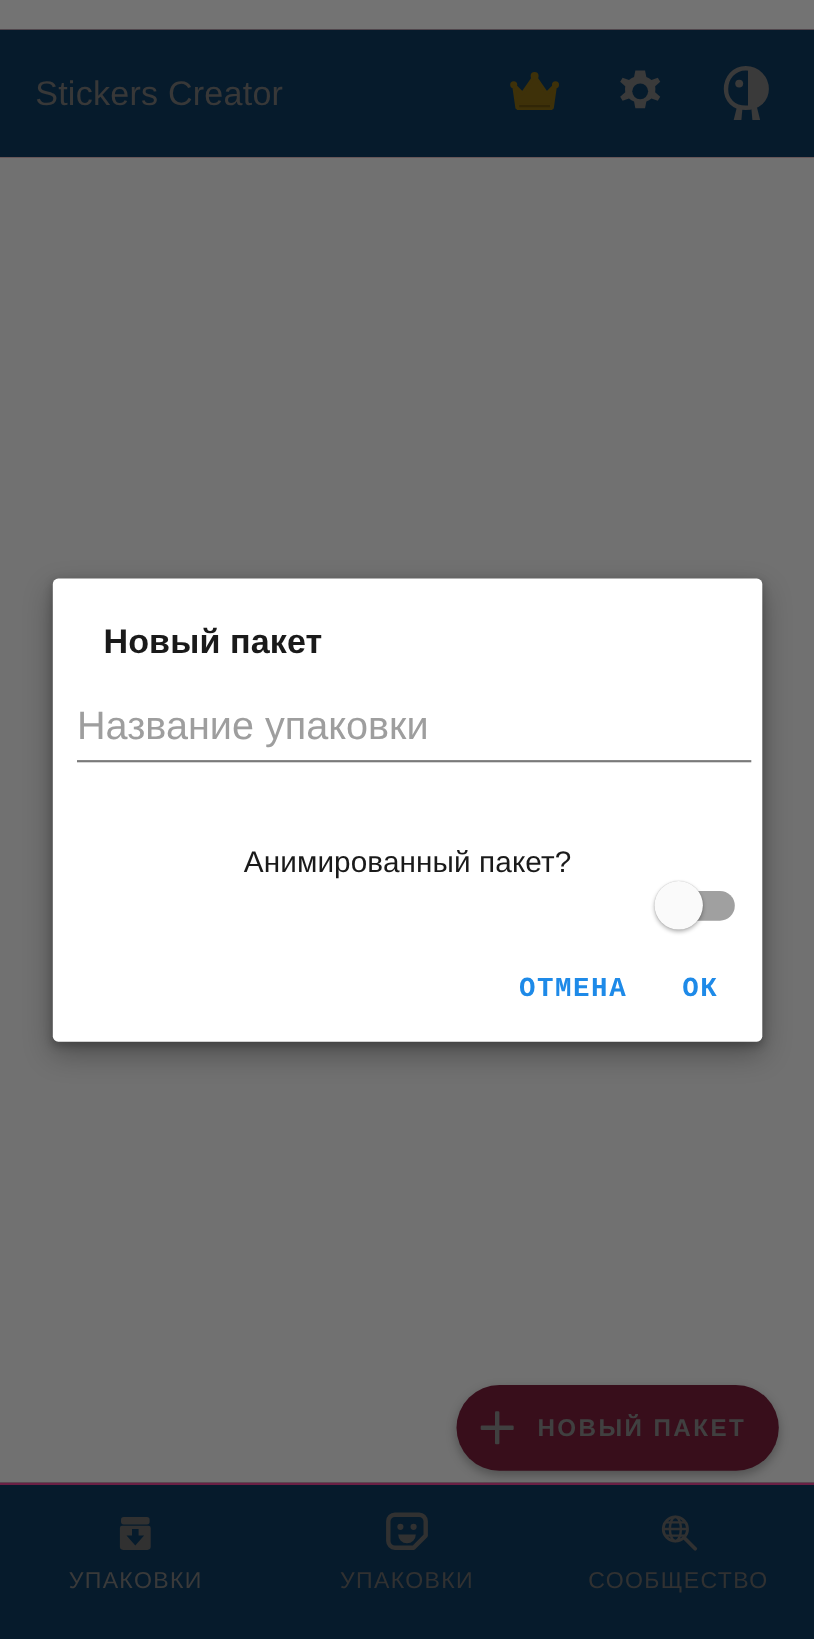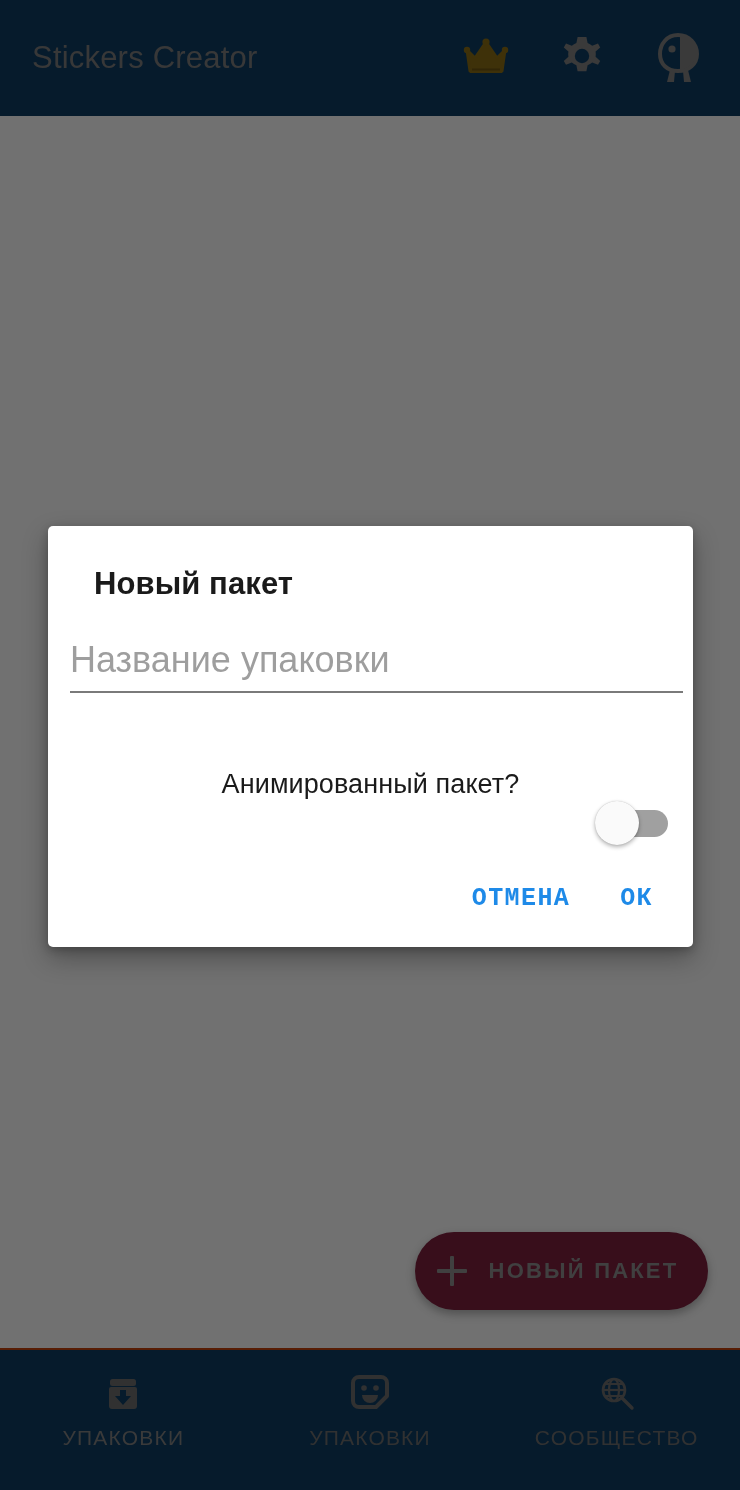--- a/index.html
+++ b/index.html
@@ -18,20 +18,21 @@
     height: 1490px;
     overflow: hidden;
     background: #ffffff;
   }
 
   
   .screen {
     position: absolute;
     inset: 0;
     background: #ef4444;
+    margin-top: 27px;
   }
 
   .topbar {
     position: absolute;
     left: 0;
     top: 0;
     width: 740px;
     height: 116px;
     background: #0e3d63;
     display: flex;
@@ -117,21 +118,21 @@
   
   .bottomnav {
     position: absolute;
     left: 0;
     bottom: 0;
     width: 740px;
     height: 142px;
     background: #0e3d63;
     display: flex;
     align-items: flex-start;
-    border-top: 2px solid #c2410c;
+    border-top: 2px solid #ec4899;
     box-sizing: border-box;
   }
   .nav-item {
     flex: 1 1 0;
     display: flex;
     flex-direction: column;
     align-items: center;
     padding-top: 22px;
     gap: 10px;
   }

